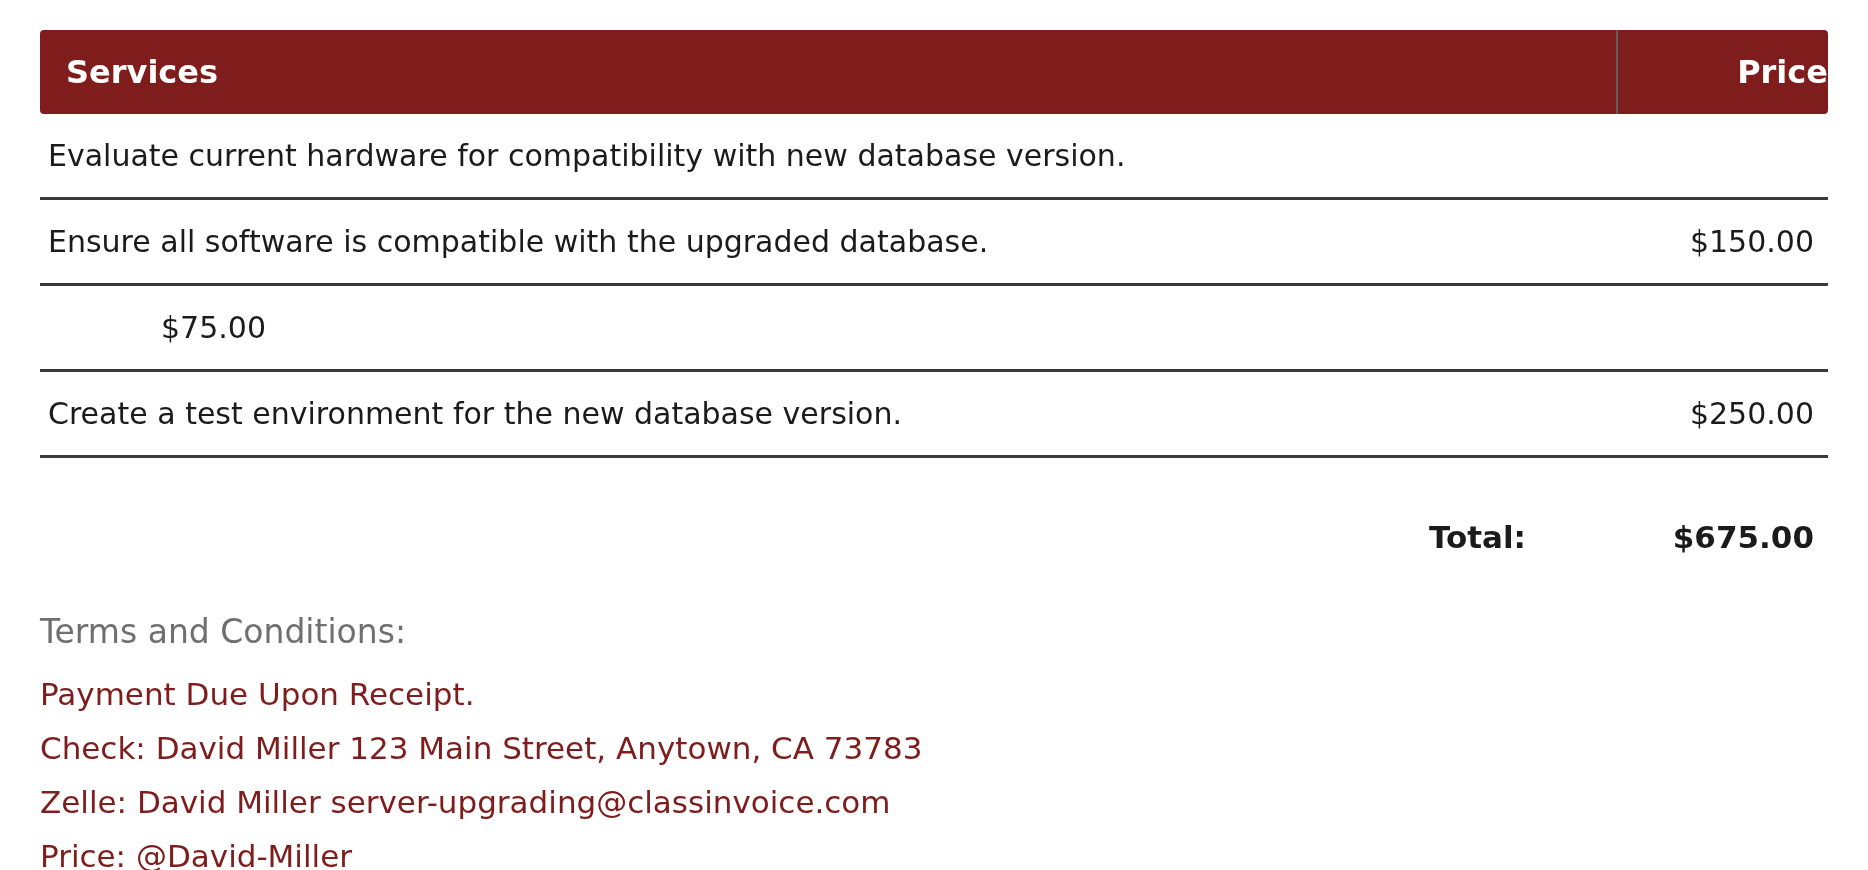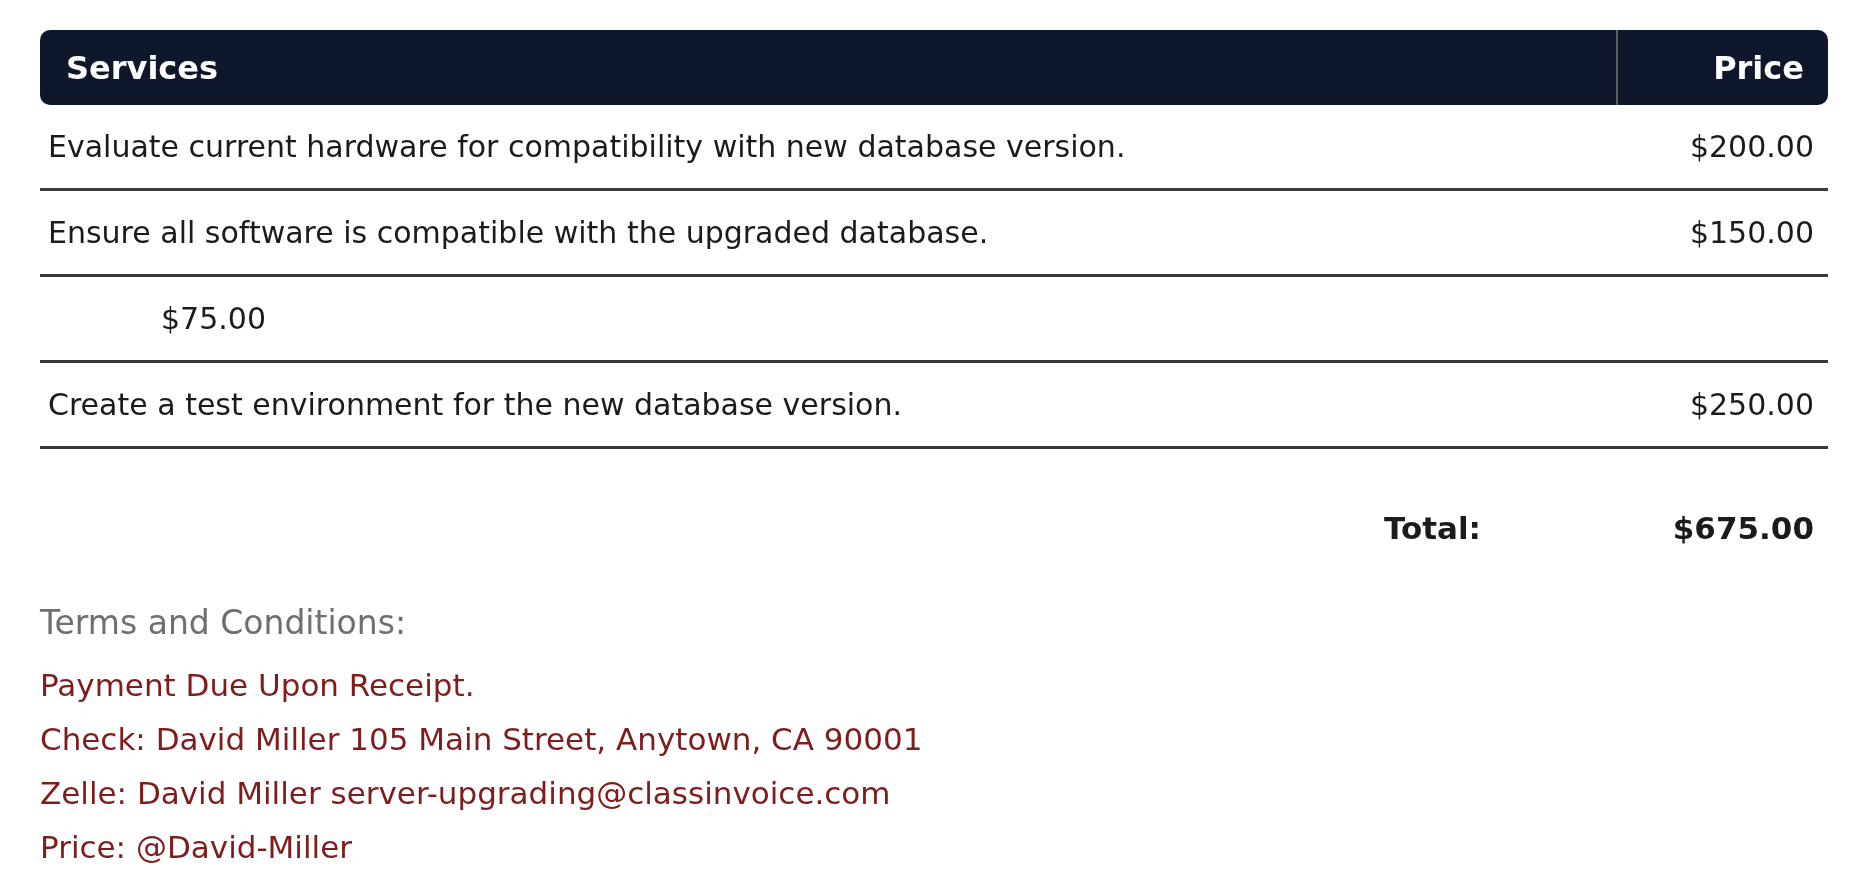--- a/index.html
+++ b/index.html
@@ -9,49 +9,47 @@
     background: #ffffff;
     font-family: "DejaVu Sans", "Liberation Sans", sans-serif;
     color: #1b1b1b;
   }
   .invoice { padding: 30px 40px 0 40px; }
 
   
   .thead {
     display: flex;
     align-items: stretch;
-    background: #0f172a;
+    background: #7f1d1d;
     color: #ffffff;
-    border-radius: 10px;
-    height: 75px;
+    border-radius: 4px;
+    height: 84px;
     font-weight: bold;
     font-size: 32px;
     overflow: hidden;
   }
   .th.service {
     flex: 1;
     display: flex;
     align-items: center;
     padding-left: 26px;
   }
   .th.price {
     width: 212px;
     display: flex;
     align-items: center;
     justify-content: flex-end;
-    padding-right: 24px;
     border-left: 2px solid #5e5e5e;
   }
   .trow {
     display: flex;
     align-items: center;
     height: 86px;
     font-size: 30px;
     border-bottom: 3px solid #3a3a3a;
-    gap: 45px;
   }
   .td.service { flex: 1; padding-left: 8px; }
   .td.price { width: 240px; text-align: right; padding-right: 14px; }
   .trow.total {
     border-bottom: none;
     font-weight: bold;
     font-size: 31px;
     margin-top: 36px;
   }
   .trow.total .total-label {
@@ -76,21 +74,20 @@
 
   <div class="services-table">
 
     <div class="thead">
       <div class="th service">Services</div>
       <div class="th price">Price</div>
     </div>
 
     <div class="trow">
       <div class="td service">Evaluate current hardware for compatibility with new database version.</div>
-      <div class="td price">$200.00</div>
     </div>
 
     <div class="trow">
       <div class="td service">Ensure all software is compatible with the upgraded database.</div>
       <div class="td price">$150.00</div>
     </div>
 
     <div class="trow">
       <div class="td price">$75.00</div>
     </div>
@@ -103,18 +100,18 @@
     <div class="trow total">
       <div class="td total-label">Total:</div>
       <div class="td price">$675.00</div>
     </div>
 
   </div>
 
   <div class="terms">
     <div class="terms-heading">Terms and Conditions:</div>
     <div class="terms-line">Payment Due Upon Receipt.</div>
-    <div class="terms-line">Check: David Miller 105 Main Street, Anytown, CA 90001</div>
+    <div class="terms-line">Check: David Miller 123 Main Street, Anytown, CA 73783</div>
     <div class="terms-line">Zelle: David Miller server-upgrading@classinvoice.com</div>
     <div class="terms-line">Price: @David-Miller</div>
   </div>
 
 </div>
 
 </body></html>

